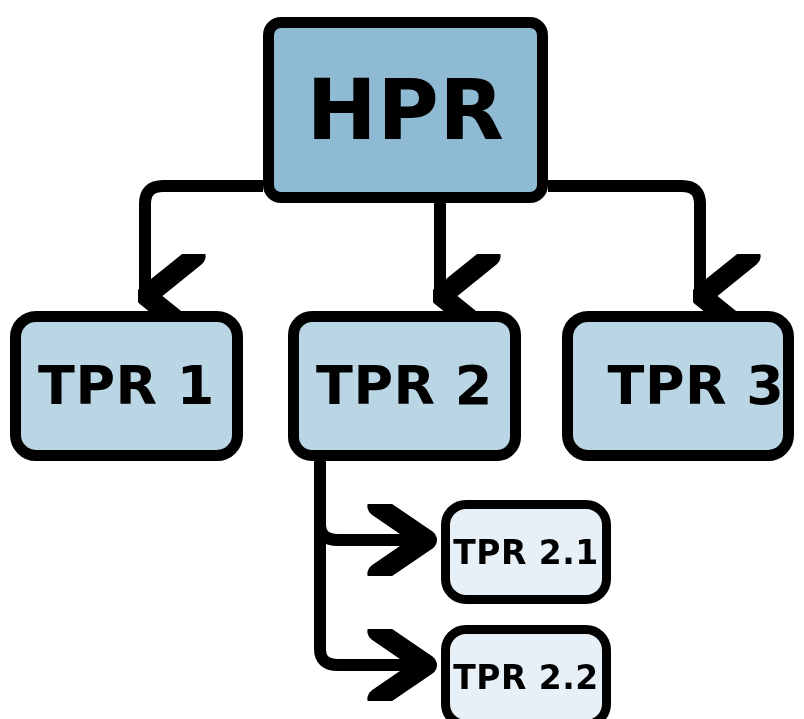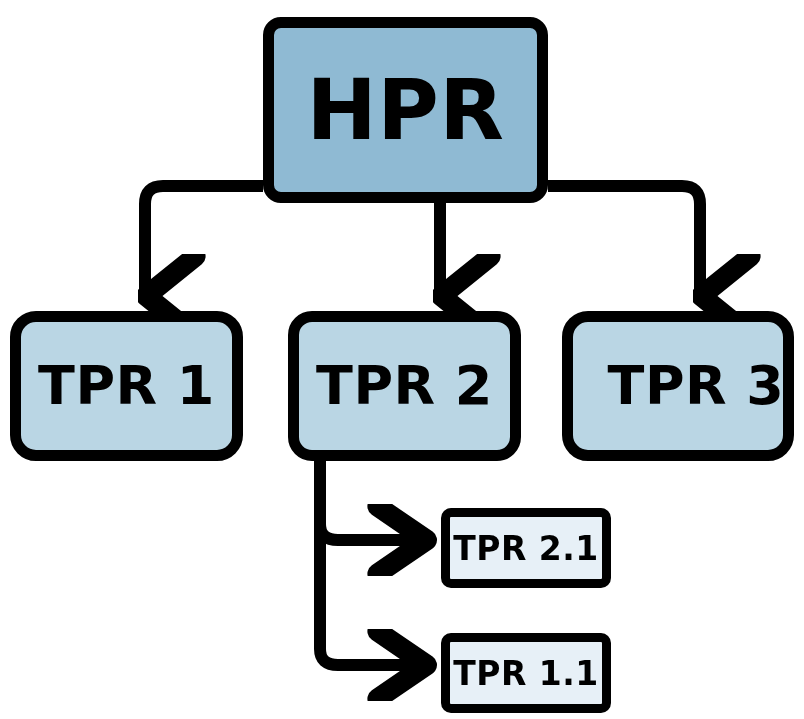--- a/index.html
+++ b/index.html
@@ -68,24 +68,23 @@
   }
   #node-tpr-1 { left: 10px;  width: 233px; }
   #node-tpr-2 { left: 288px; width: 233px; border-radius: 24px; }
   #node-tpr-3 { left: 562px; width: 232px; padding-left: 36px; }
 
   
   .node-sub {
     background: #E7F0F7;
     font-size: 33px;
     border-width: 9px;
-    border-radius: 10px;
-    height: 80px;
+    border-radius: 25px;
+    height: 104px;
     z-index: 3;
-    margin-top: 8px;
   }
   #node-tpr-2-1 { left: 441px; top: 500px; width: 170px; }
   #node-tpr-2-2 { left: 441px; top: 625px; width: 170px; }
 </style>
 </head>
 <body>
 
 <div id="diagram-root">
 
   <svg id="connector-layer" viewBox="0 0 804 719" width="804" height="719" aria-hidden="true">
@@ -123,16 +122,16 @@
 
   <div class="node node-tier" id="node-tpr-3">
     <span class="node-label">TPR 3</span>
   </div>
 
   <div class="node node-sub" id="node-tpr-2-1">
     <span class="node-label">TPR 2.1</span>
   </div>
 
   <div class="node node-sub" id="node-tpr-2-2">
-    <span class="node-label">TPR 1.1</span>
+    <span class="node-label">TPR 2.2</span>
   </div>
 
 </div>
 
 </body></html>

